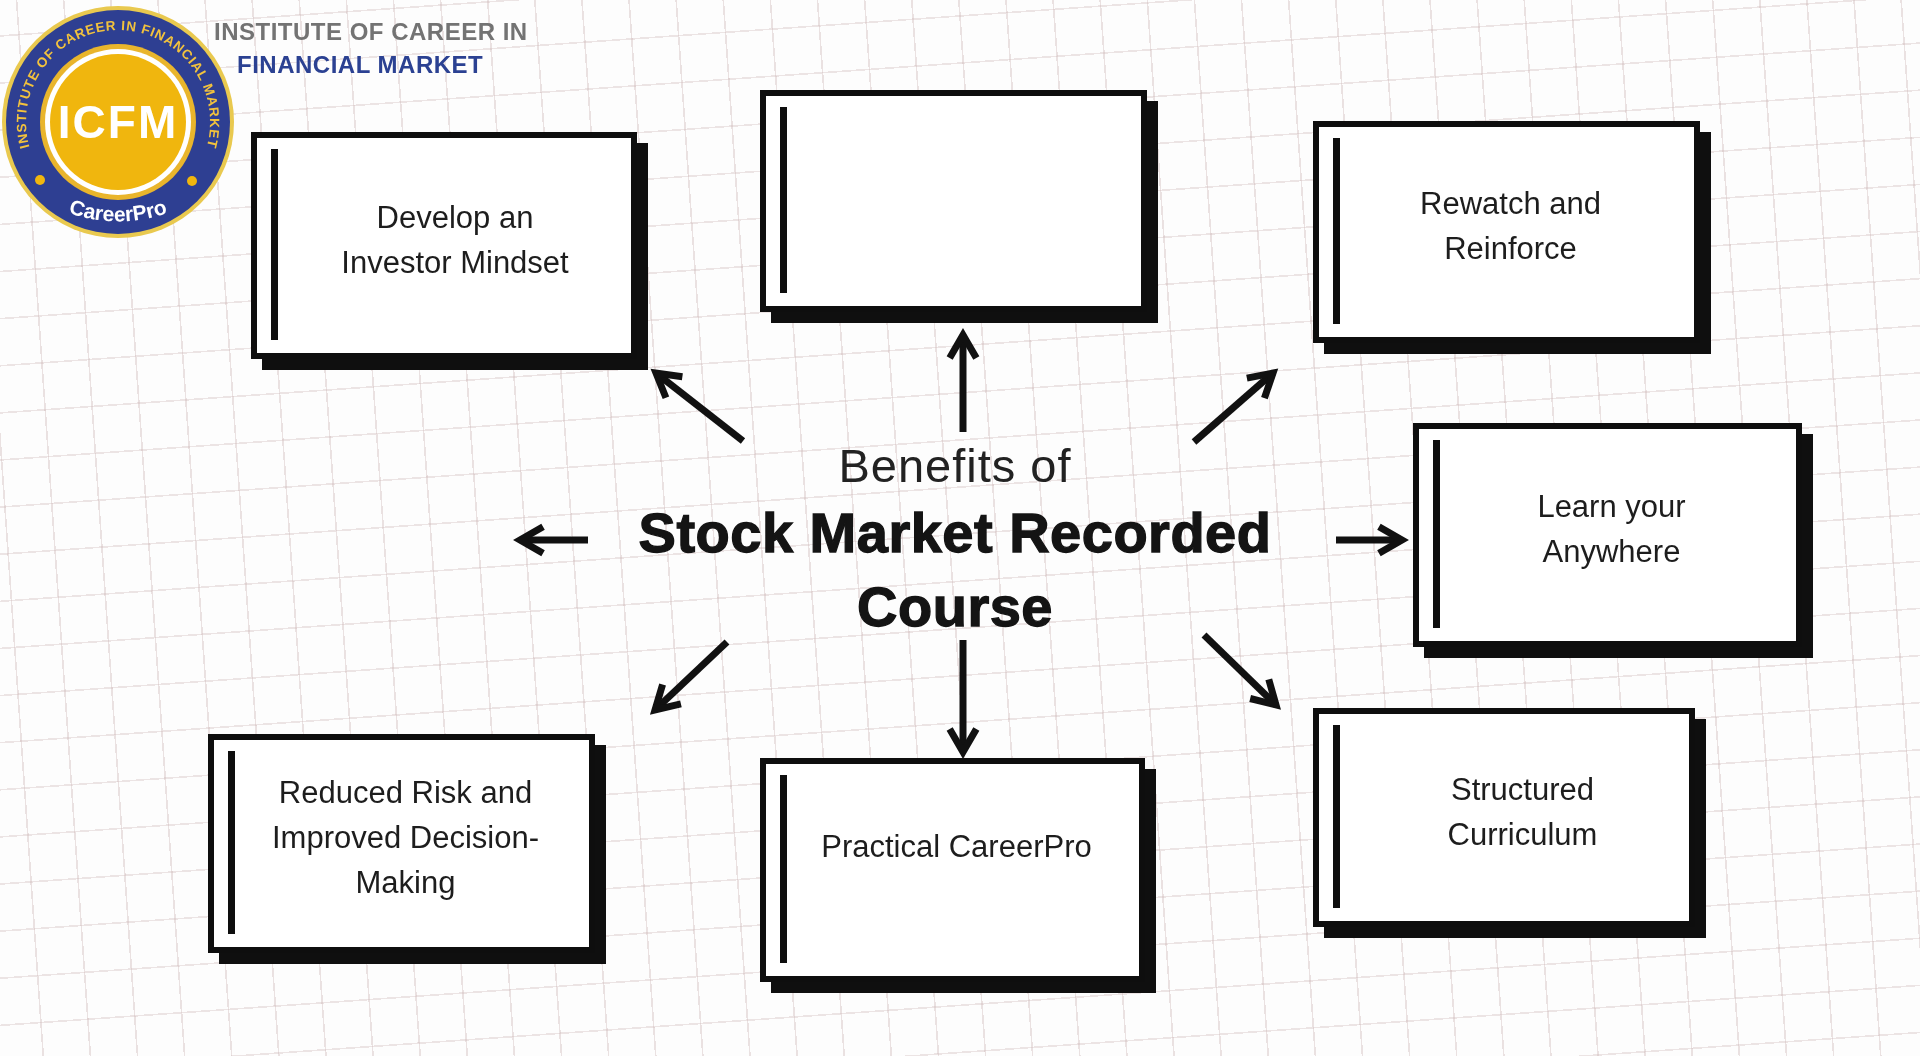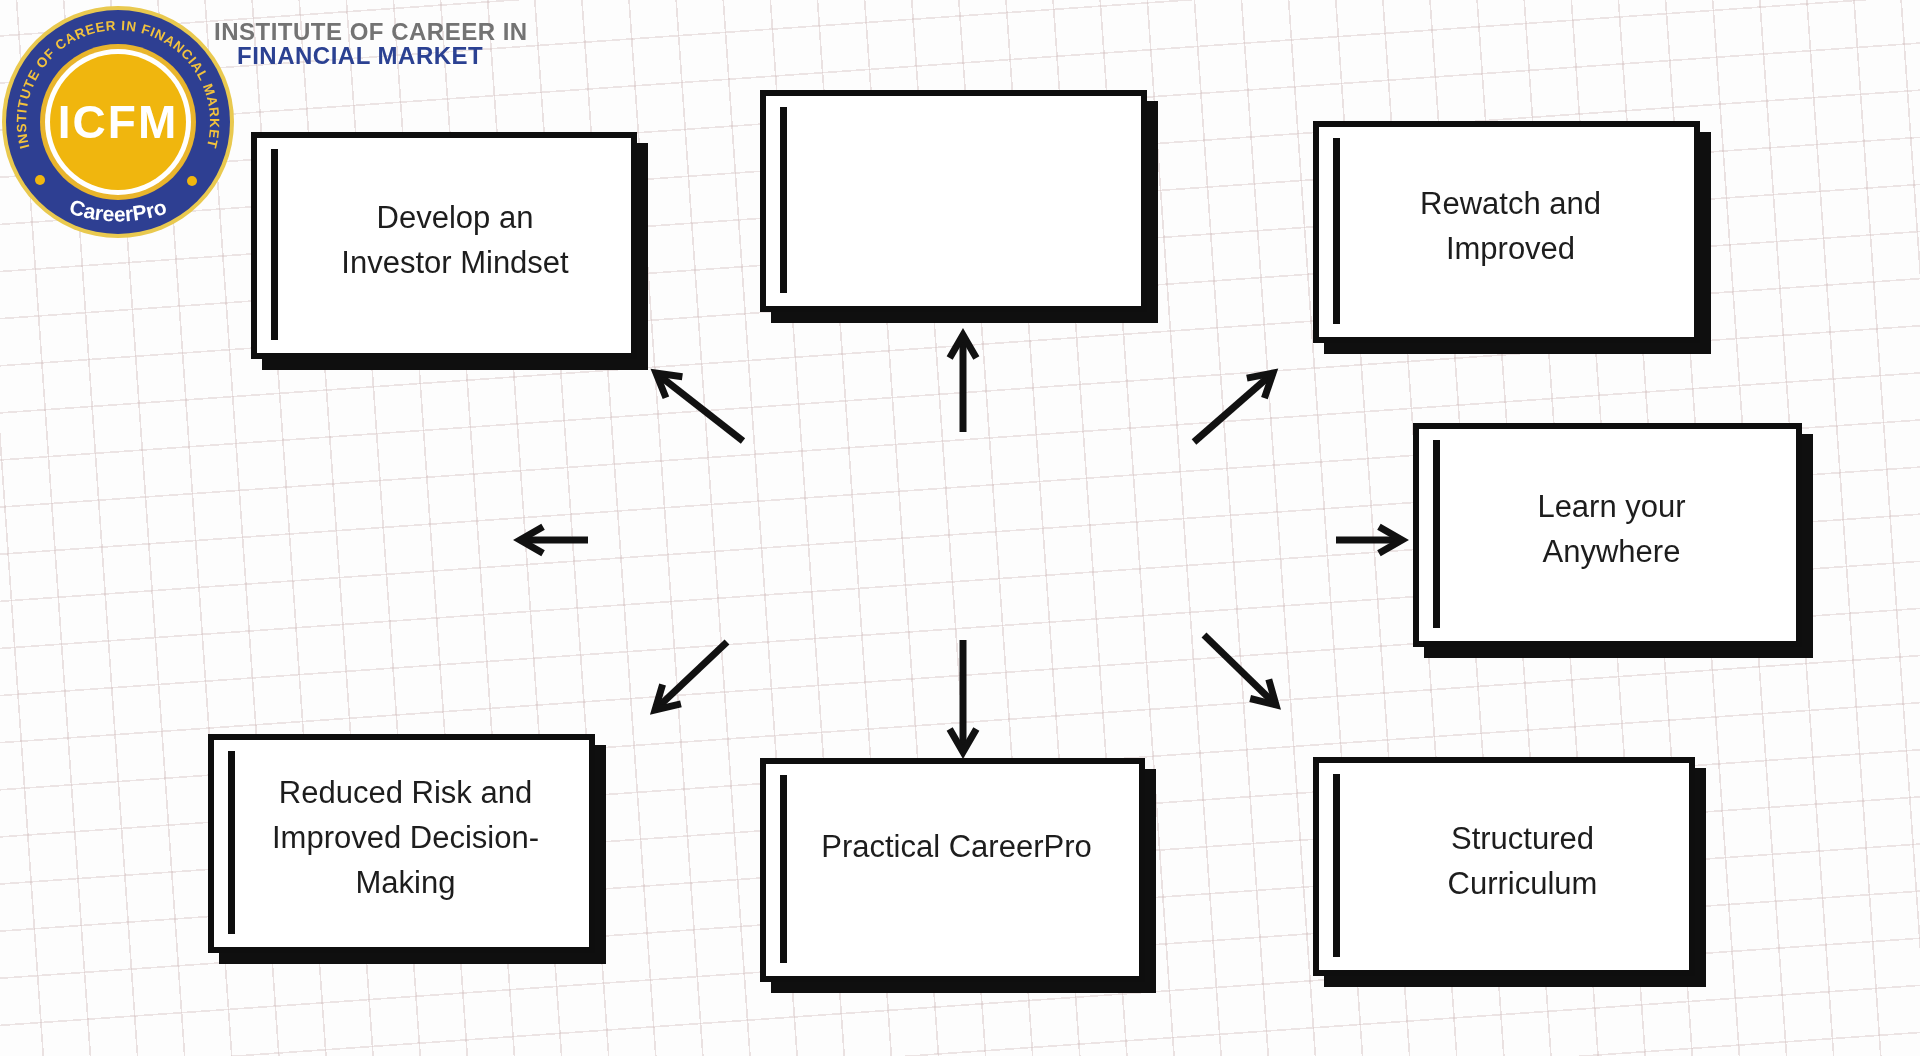--- a/index.html
+++ b/index.html
@@ -27,31 +27,31 @@
     white-space:pre-line;transform:translateY(-6px);padding:0 26px 0 34px;
   }
   .box--practical .box-label{transform:translateY(-24px);}
   .box--develop   {left:251px; top:132px; width:386px; height:227px;padding-left:14px;}
   .box--study     {left:760px; top:90px;  width:387px; height:222px;}
   .box--rewatch   {left:1313px;top:121px; width:387px; height:222px;}
   .box--gain      {left:100px; top:423px; width:386px; height:226px;}
   .box--learn     {left:1413px;top:423px; width:389px; height:224px;}
   .box--reduced   {left:208px; top:734px; width:387px; height:219px;justify-content:center;}
   .box--practical {left:760px; top:758px; width:385px; height:224px;}
-  .box--structured{left:1313px;top:757px; width:382px; height:219px;padding-left:29px;}
+  .box--structured{left:1313px;top:708px; width:382px; height:219px;padding-left:29px;}
   
   .title{position:absolute;left:955px;top:436px;transform:translateX(-50%);
          text-align:center;white-space:nowrap;}
   .title-light{font-size:47px;line-height:60px;font-weight:400;color:#222222;letter-spacing:1px;}
   .title-bold{font-size:56px;line-height:74px;font-weight:700;color:#141414;
               -webkit-text-stroke:1.3px #141414;letter-spacing:.5px;}
   
   .brand-text{position:absolute;left:214px;top:20px;line-height:1;}
   .brand-line1{font-size:24px;font-weight:700;color:#737373;letter-spacing:.5px;}
-  .brand-line2{font-size:24px;font-weight:700;color:#2b4192;margin-top:0;margin-left:23px;letter-spacing:.5px;}
+  .brand-line2{font-size:24px;font-weight:700;color:#2b4192;margin-top:9px;margin-left:23px;letter-spacing:.5px;}
   .logo{position:absolute;left:2px;top:6px;width:232px;height:232px;}
   .arrows{position:absolute;left:0;top:0;pointer-events:none;}
 </style>
 </head>
 <body>
 
 <div class="stage">
   <div class="grid"></div>
 
   <svg class="logo" viewBox="0 0 232 232">
@@ -73,33 +73,38 @@
     <text x="116" y="132" text-anchor="middle" font-size="46" font-weight="bold" fill="#ffffff" letter-spacing="2">ICFM</text>
     <circle cx="38" cy="174" r="5" fill="#f0b60e"></circle>
     <circle cx="190" cy="175" r="5" fill="#f0b60e"></circle>
   </svg>
 
   <div class="brand-text">
     <div class="brand-line1">INSTITUTE OF CAREER IN</div>
     <div class="brand-line2">FINANCIAL MARKET</div>
   </div>
 
+  <div class="title">
+    <div class="title-light">Benefits of</div>
+    <div class="title-bold">Stock Market Recorded</div>
+    <div class="title-bold">Course</div>
+  </div>
 
   <div class="box box--develop">
     <span class="accent"></span>
     <div class="box-label">Develop an
 Investor Mindset</div>
   </div>
   <div class="box box--study">
     <span class="accent"></span>
   </div>
   <div class="box box--rewatch">
     <span class="accent"></span>
     <div class="box-label">Rewatch and
-Improved</div>
+Reinforce</div>
   </div>
   <div class="box box--learn">
     <span class="accent"></span>
     <div class="box-label">Learn your
 Anywhere</div>
   </div>
   <div class="box box--reduced">
     <span class="accent"></span>
     <div class="box-label">Reduced Risk and
 Improved Decision-

